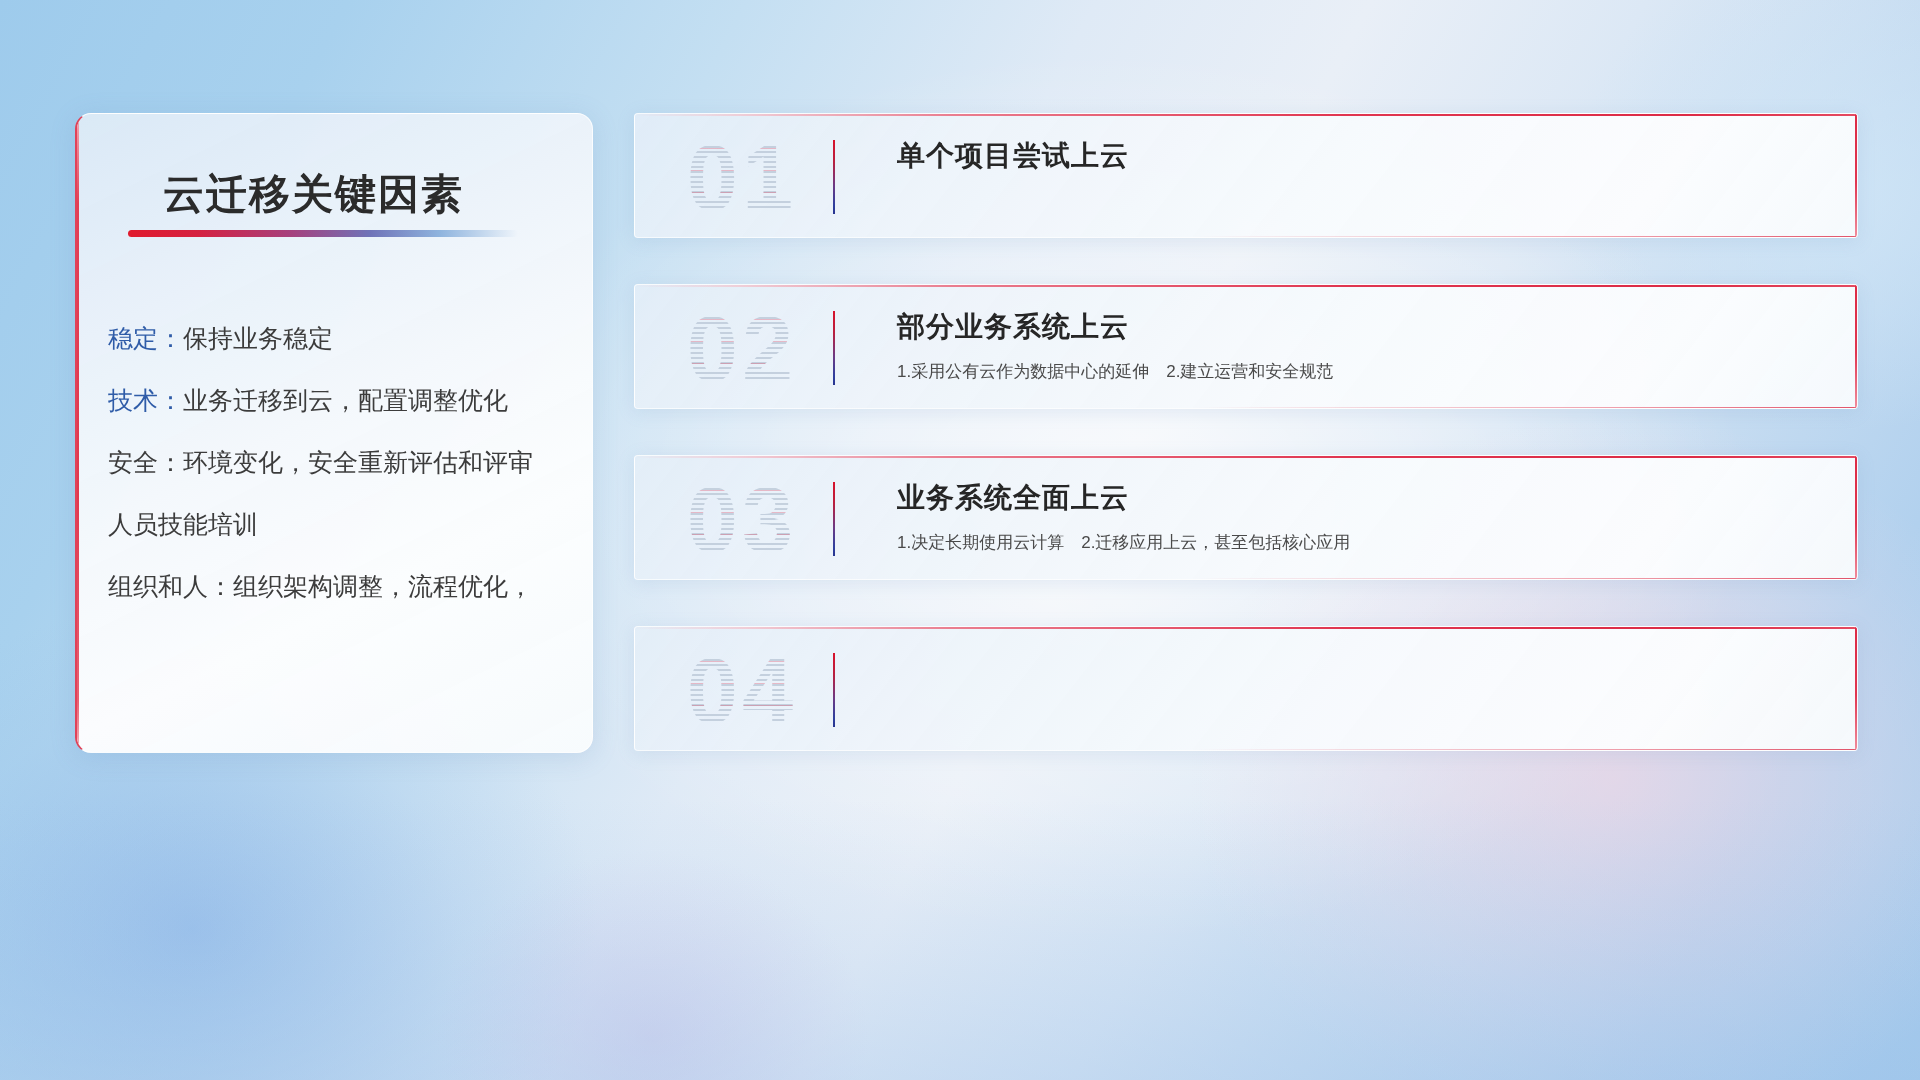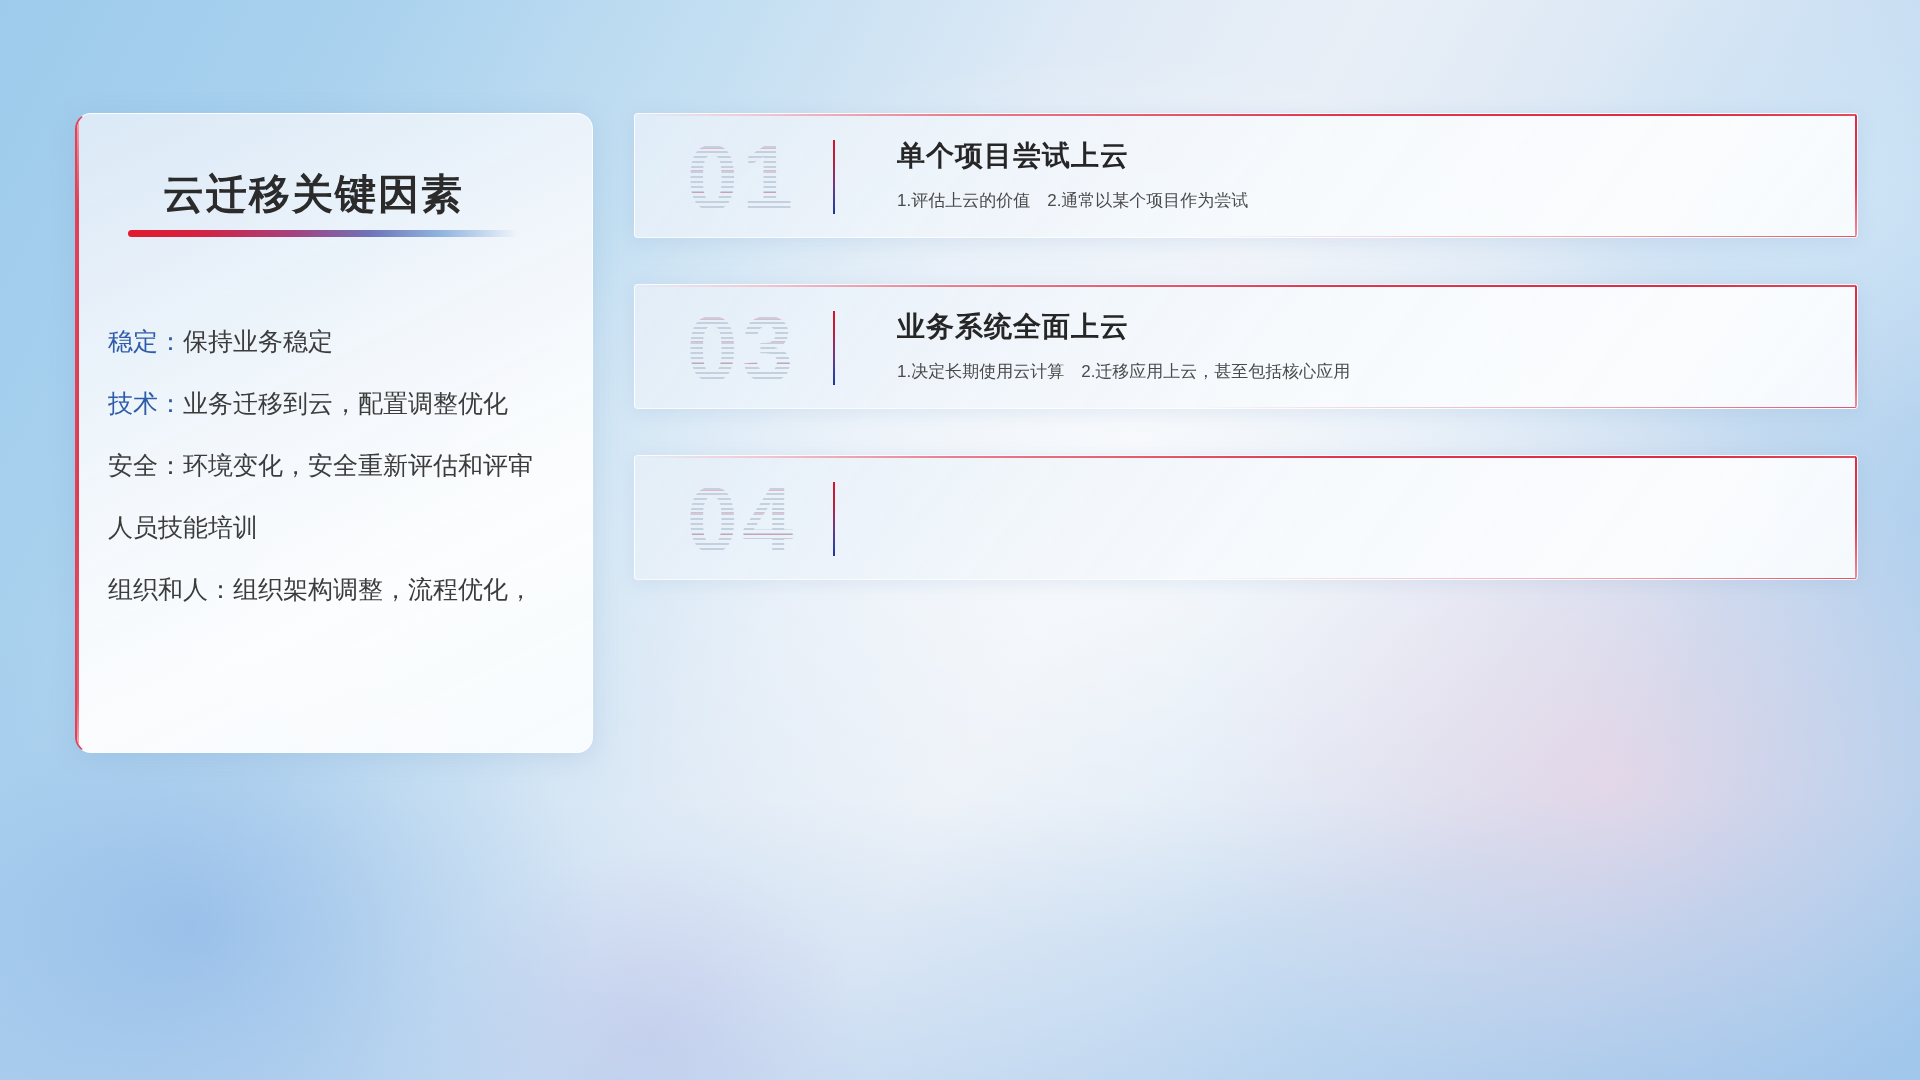--- a/index.html
+++ b/index.html
@@ -77,21 +77,21 @@
     white-space:nowrap;
   }
   .title-rule{
     position:absolute; left:51px; top:116px;
     width:390px; height:7px;
     border-radius:4px;
     background:linear-gradient(to right,#e01b2e 0%,#d52141 18%,#a5417e 42%,#6f73b8 62%,#8fb4de 80%,rgba(190,215,238,0) 100%);
   }
 
   .panel-list{
-    position:absolute; left:31px; top:196px; right:28px;
+    position:absolute; left:31px; top:196px; right:28px;font-family:Liberation Mono, monospace;
   }
   .panel-row{
     font-size:25px;
     line-height:62px;
     color:#3c3c3c;
     white-space:nowrap;
   }
   .panel-row .lead-blue{ color:#2f5ca8; }
   .panel-row .lead-dark{ color:#3c3c3c; }
 
@@ -236,24 +236,39 @@
       <div class="card-bottomline"></div>
       <div class="card-num">
           <span class="num-inner">01</span>
         </div>
       <div class="card-num-tint">
           <span class="num-inner">01</span>
         </div>
       <div class="card-divider"></div>
       <div class="card-body">
         <div class="card-title">单个项目尝试上云</div>
-        <div class="card-sub">1.评估上云的价值　2.通常以某个项目作为尝试</div>
-      </div>
-    </article>
-
+      </div>
+    </article>
+
+    <article class="card">
+      <div class="card-topline"></div>
+      <div class="card-rightline"></div>
+      <div class="card-bottomline"></div>
+      <div class="card-num">
+          <span class="num-inner">02</span>
+        </div>
+      <div class="card-num-tint">
+          <span class="num-inner">02</span>
+        </div>
+      <div class="card-divider"></div>
+      <div class="card-body">
+        <div class="card-title">部分业务系统上云</div>
+        <div class="card-sub">1.采用公有云作为数据中心的延伸　2.建立运营和安全规范</div>
+      </div>
+    </article>
 
     <article class="card">
       <div class="card-topline"></div>
       <div class="card-rightline"></div>
       <div class="card-bottomline"></div>
       <div class="card-num">
           <span class="num-inner">03</span>
         </div>
       <div class="card-num-tint">
           <span class="num-inner">03</span>

